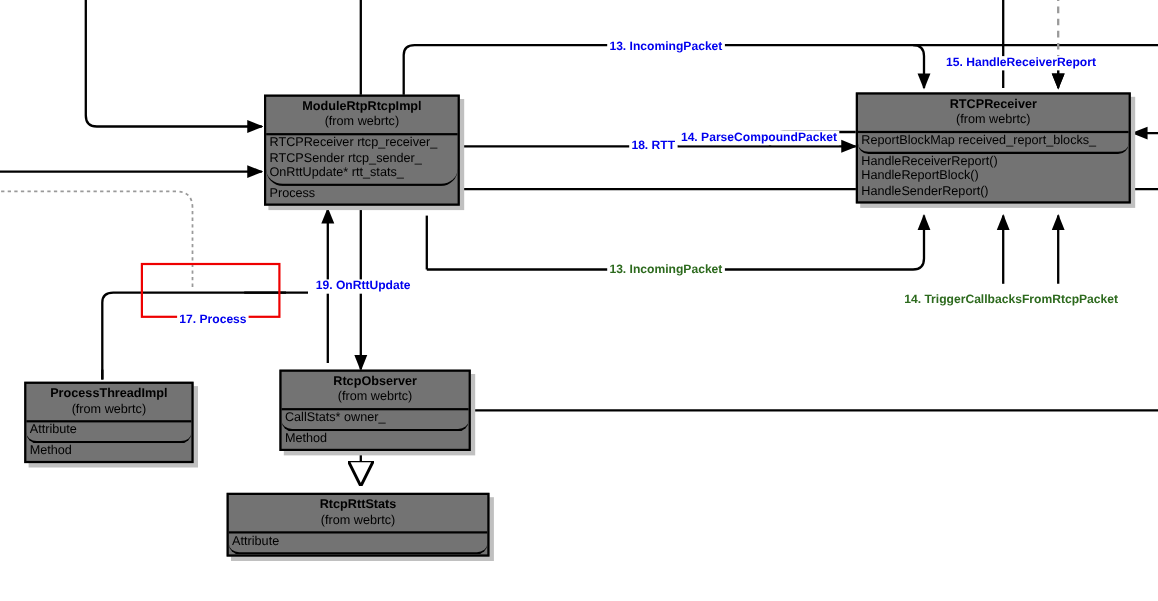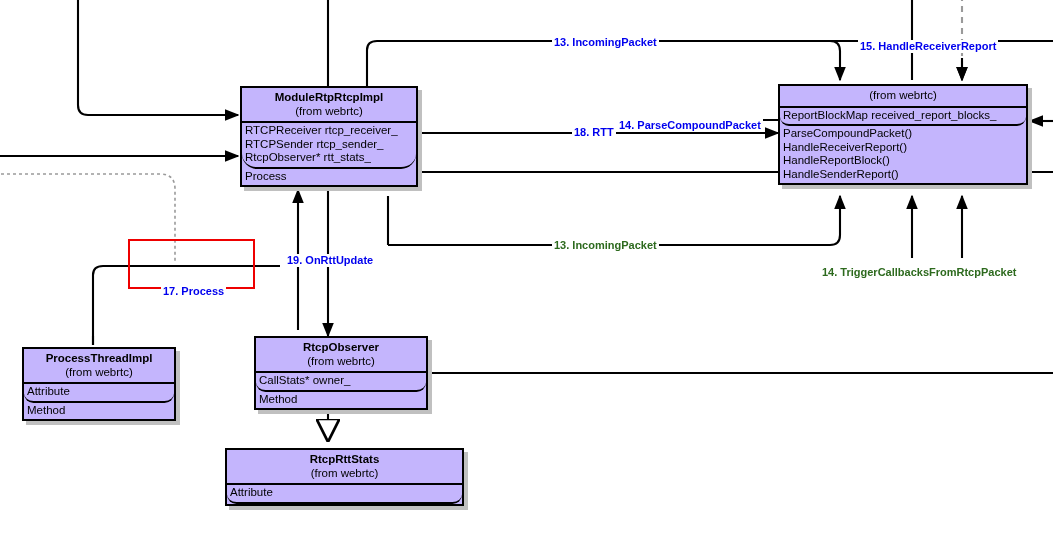--- a/index.html
+++ b/index.html
@@ -20,21 +20,21 @@
     left: 0;
     top: 0;
     width: 1053px;
     height: 546px;
     pointer-events: none;
   }
   
   .uml-class {
     position: absolute;
     box-sizing: border-box;
-    background: #c4b5fd;
+    background: #737373;
     border: 2px solid #000000;
     box-shadow: 4px 4px 0 0 #c0c0c0;
     font-size: 11.5px;
     line-height: 1.18;
     color: #000000;
     z-index: 5;
   }
   .uml-head {
     text-align: center;
     font-weight: bold;
@@ -146,36 +146,36 @@
   <div class="highlight-box" style="left:128px; top:239px; width:127px; height:50px;"></div>
 
   <div class="uml-class" style="left:240px; top:86px; width:178px;">
     <div class="uml-head">
       <div>ModuleRtpRtcpImpl</div>
       <div class="from">(from webrtc)</div>
     </div>
     <div class="uml-attrs">
       <div class="uml-line">RTCPReceiver rtcp_receiver_</div>
       <div class="uml-line">RTCPSender rtcp_sender_</div>
-      <div class="uml-line">RtcpObserver* rtt_stats_</div>
+      <div class="uml-line">OnRttUpdate* rtt_stats_</div>
     </div>
     <div class="uml-ops last">
       <div class="uml-line">Process</div>
     </div>
   </div>
 
   <div class="uml-class" style="left:778px; top:84px; width:250px;">
     <div class="uml-head">
+      <div>RTCPReceiver</div>
       <div class="from">(from webrtc)</div>
     </div>
     <div class="uml-attrs">
       <div class="uml-line">ReportBlockMap received_report_blocks_</div>
     </div>
     <div class="uml-ops last">
-      <div class="uml-line">ParseCompoundPacket()</div>
       <div class="uml-line">HandleReceiverReport()</div>
       <div class="uml-line">HandleReportBlock()</div>
       <div class="uml-line">HandleSenderReport()</div>
     </div>
   </div>
 
   <div class="uml-class" style="left:22px; top:347px; width:154px;">
     <div class="uml-head">
       <div>ProcessThreadImpl</div>
       <div class="from">(from webrtc)</div>
@@ -194,33 +194,33 @@
       <div class="from">(from webrtc)</div>
     </div>
     <div class="uml-attrs">
       <div class="uml-line">CallStats* owner_</div>
     </div>
     <div class="uml-ops last">
       <div class="uml-line">Method</div>
     </div>
   </div>
 
-  <div class="uml-class" style="left:225px; top:448px; width:239px;">
+  <div class="uml-class" style="left:206px; top:448px; width:239px;">
     <div class="uml-head">
       <div>RtcpRttStats</div>
       <div class="from">(from webrtc)</div>
     </div>
     <div class="uml-attrs">
       <div class="uml-line">Attribute</div>
     </div>
   </div>
 
   <div class="msg blue" style="left:552px; top:36px;">13. IncomingPacket</div>
 
-  <div class="msg blue" style="left:858px; top:40px;text-align:center;">15. HandleReceiverReport</div>
+  <div class="msg blue" style="left:858px; top:51px;text-align:center;">15. HandleReceiverReport</div>
 
   <div class="msg blue" style="left:572px; top:126px;">18. RTT</div>
 
   <div class="msg blue" style="left:617px; top:119px;">14. ParseCompoundPacket</div>
 
   <div class="msg green" style="left:552px; top:239px;">13. IncomingPacket</div>
 
   <div class="msg green" style="left:820px; top:266px;">14. TriggerCallbacksFromRtcpPacket</div>
 
   <div class="msg blue" style="left:161px; top:261px;margin-top:24px;">17. Process</div>

